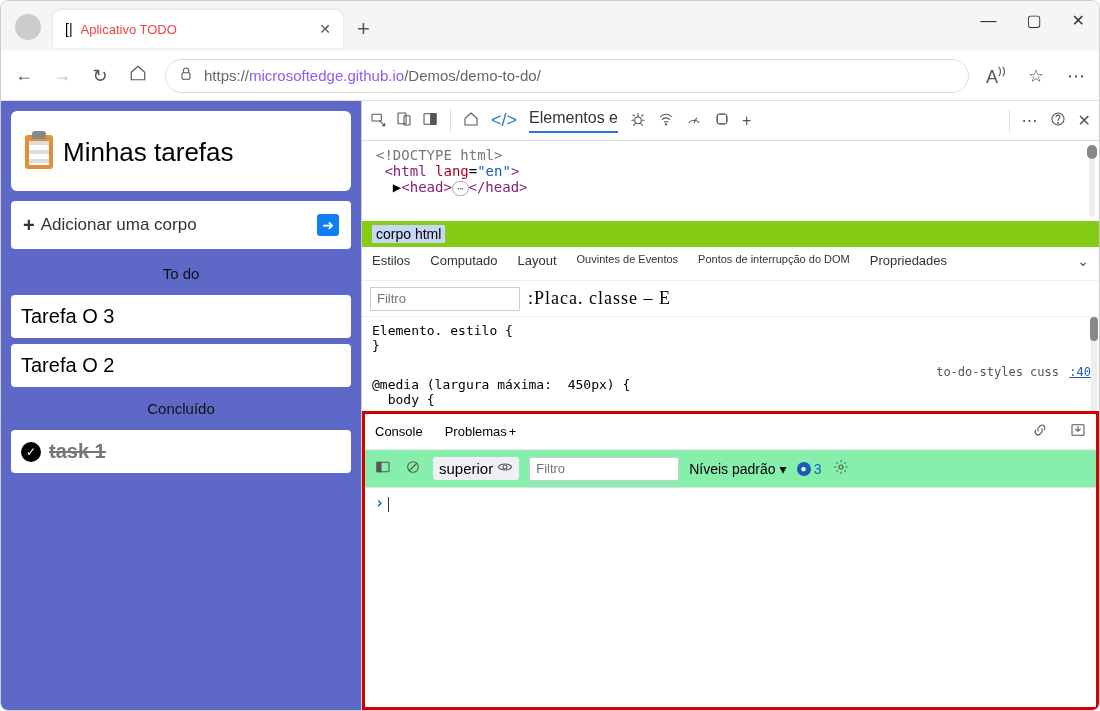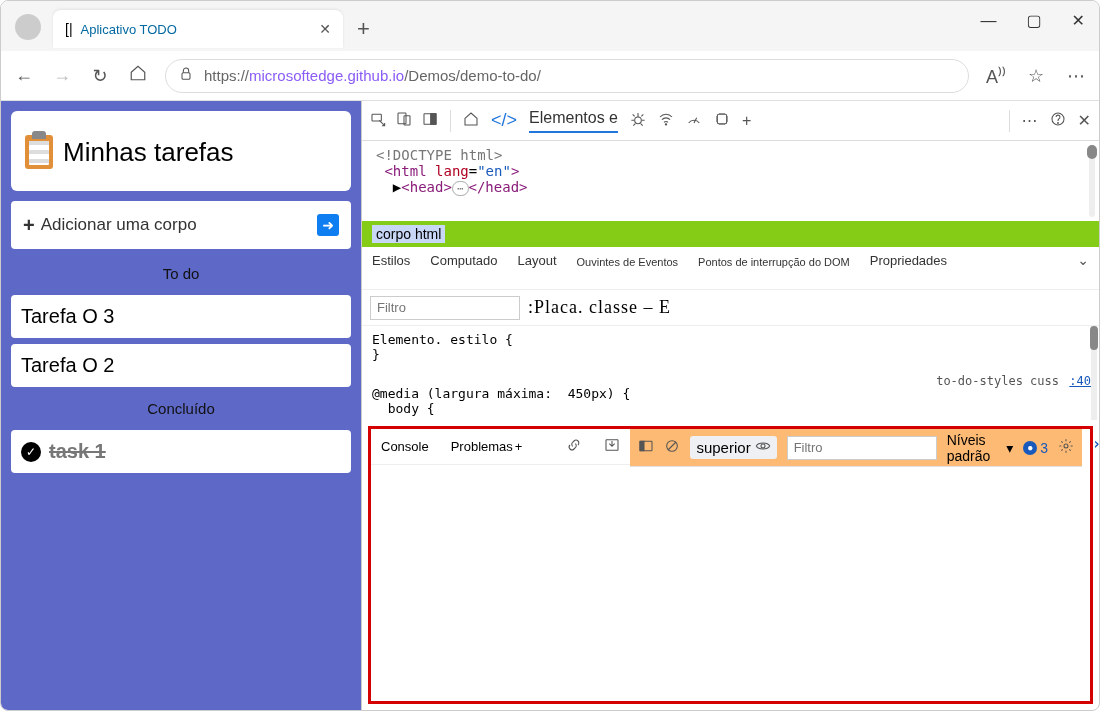--- a/index.html
+++ b/index.html
@@ -42,21 +42,21 @@
     border-radius: 8px 8px 0 0;
     padding: 8px 12px;
     display: flex;
     align-items: center;
     width: 290px;
     height: 38px;
     gap: 8px;
     box-shadow: 0 -1px 3px rgba(0,0,0,0.08);
   }
   .tab-icon { font-size: 14px; }
-  .tab-title { flex: 1; font-size: 13px; color: #0369a1; }
+  .tab-title { flex: 1; font-size: 13px; color: #ef4444; }
   .tab-close { font-size: 14px; color: #555; }
   .new-tab-btn { font-size: 22px; color: #555; margin-left: 14px; }
   
   .toolbar {
     display: flex;
     align-items: center;
     padding: 6px 12px;
     background: #fff;
     height: 50px;
     border-bottom: 1px solid #e0e0e0;
@@ -218,22 +218,22 @@
   .breadcrumb {
     background: #84cc16;
     padding: 4px 10px;
     font-size: 14px;
     height: 26px;
     display: flex; align-items: center;
   }
   .breadcrumb span.sel { background: #c7d7f5; padding: 1px 4px; }
   .styles-tabs {
     display: flex;
-    align-items: flex-end;
-    padding: 21px 10px;
+    align-items: flex-start;
+    padding: 6px 10px;
     gap: 20px;
     font-size: 13px;
     border-bottom: 1px solid #eee;
     height: 34px;
   }
   .styles-tabs .stab { color: #333; }
   .styles-tabs .stab.small { font-size: 11px; }
   .styles-tabs .chev { margin-left: auto; color: #555; font-size: 14px; }
   .styles-bar {
     display: flex; align-items: center;
@@ -271,38 +271,38 @@
     position: absolute; right: 2px; top: 0; bottom: 0;
     width: 6px; background: #eee;
   }
   .styles-body .scrollbar2 {
     position: absolute; right: 1px; top: 0;
     width: 8px; height: 24px; background: #888; border-radius: 4px;
   }
   
   .drawer-wrap {
     border: 3px solid #d40000;
-    margin: 6px;
+    margin: 0;
     flex: 1;
     display: flex;
-    flex-direction: row;
+    flex-direction: column;
   }
   .drawer-tabs {
     display: flex; align-items: center;
     padding: 6px 10px;
     height: 36px;
     gap: 22px;
     border-bottom: 1px solid #eee;
   }
   .drawer-tabs .dspacer { flex: 1; }
   .console-bar {
     display: flex; align-items: center;
     padding: 4px 8px; gap: 10px;
     height: 38px;
-    background: #fdba74;
+    background: #86efac;
     border-bottom: 1px solid #e0e0e0;
   }
   .cb-icon { font-size: 15px; color: #555; width: 20px; text-align: center; }
   .ctx {
     display: flex; align-items: center; gap: 4px;
     font-size: 15px;
     background: #eef0f3;
     border-radius: 3px;
     padding: 2px 6px;
   }

